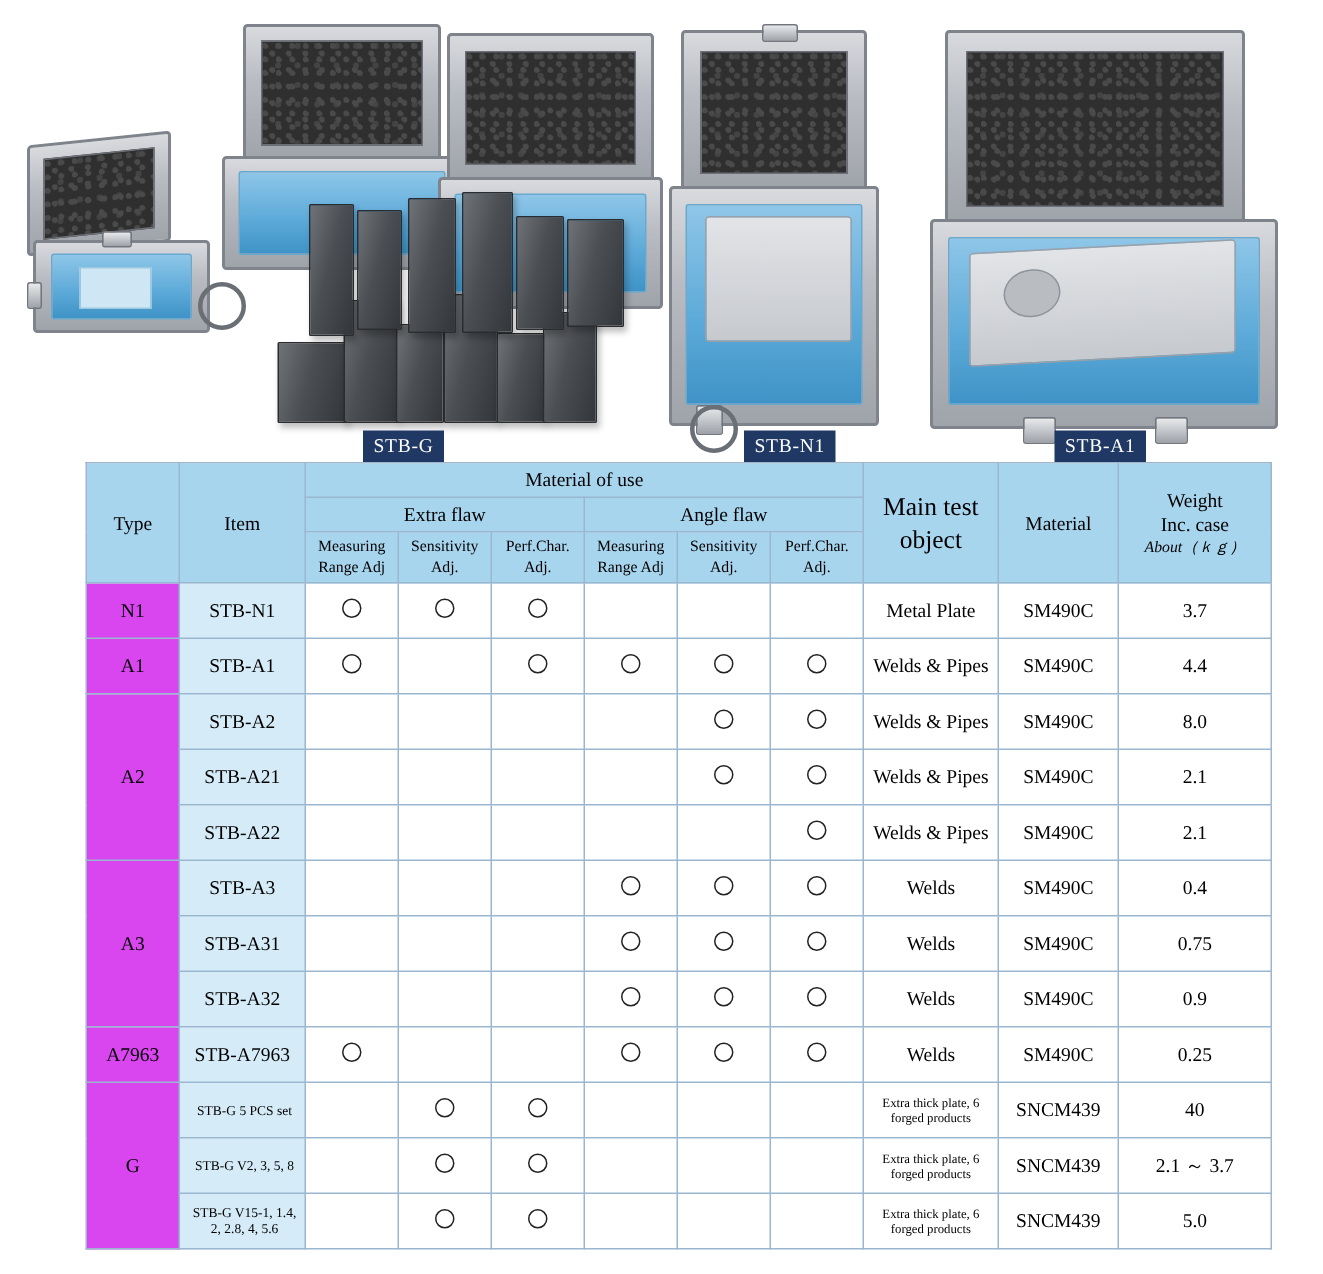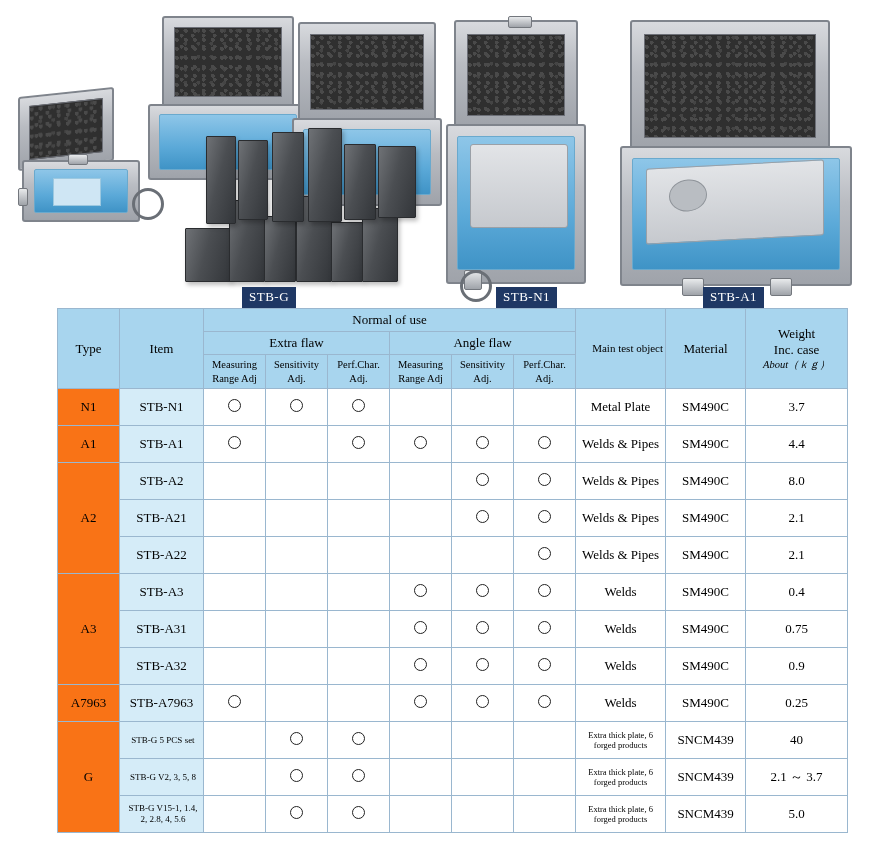--- a/index.html
+++ b/index.html
@@ -107,30 +107,29 @@
     text-align: center;
     vertical-align: middle;
     padding: 3px 2px;
     color: #000;
   }
   thead td {
     background: #a8d5ee;
     font-size: 13px;
   }
   thead td.small {
-    font-size: 11px;
+    font-size: 17px;
     line-height: 1.25;
-    text-align: right;
   }
   thead td.tiny {
     font-size: 10.5px;
     line-height: 1.3;
   }
   td.type-cell {
-    background: #f97316;
+    background: #d946ef;
     text-align: left;
     padding-left: 8px;
     font-size: 13.5px;
   }
   td.item-cell {
     background: #d5ecf8;
     text-align: left;
     padding-left: 8px;
     font-size: 13.5px;
   }
@@ -266,21 +265,21 @@
         <col style="width:62px">
         <col style="width:62px">
         <col style="width:90px">
         <col style="width:80px">
         <col style="width:102px">
       </colgroup>
       <thead>
         <tr>
           <td rowspan="3">Type</td>
           <td rowspan="3">Item</td>
-          <td colspan="6">Normal of use</td>
+          <td colspan="6">Material of use</td>
           <td rowspan="3" class="small">Main test object</td>
           <td rowspan="3">Material</td>
           <td rowspan="3">
             <div>Weight</div>
             <div>Inc. case</div>
             <div class="kg-small">About（ｋｇ）</div>
           </td>
         </tr>
         <tr>
           <td colspan="3">Extra flaw</td>

